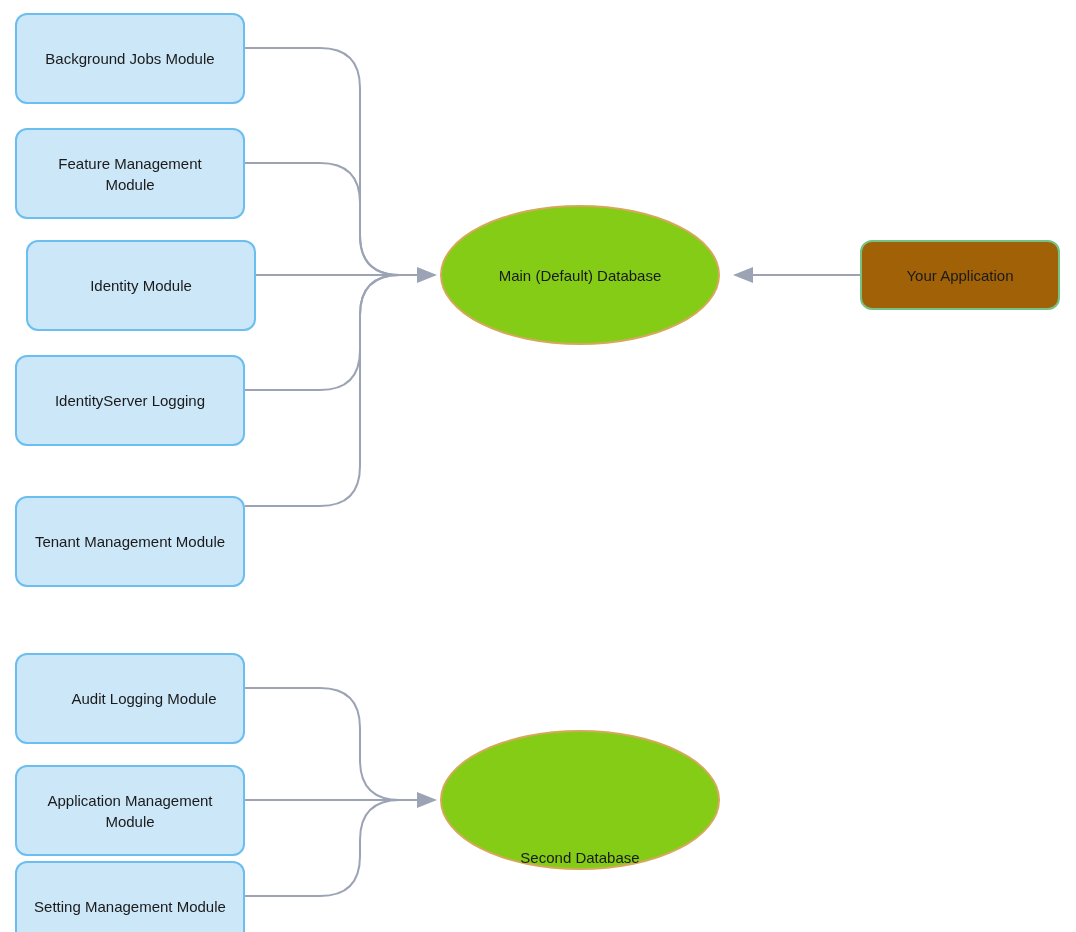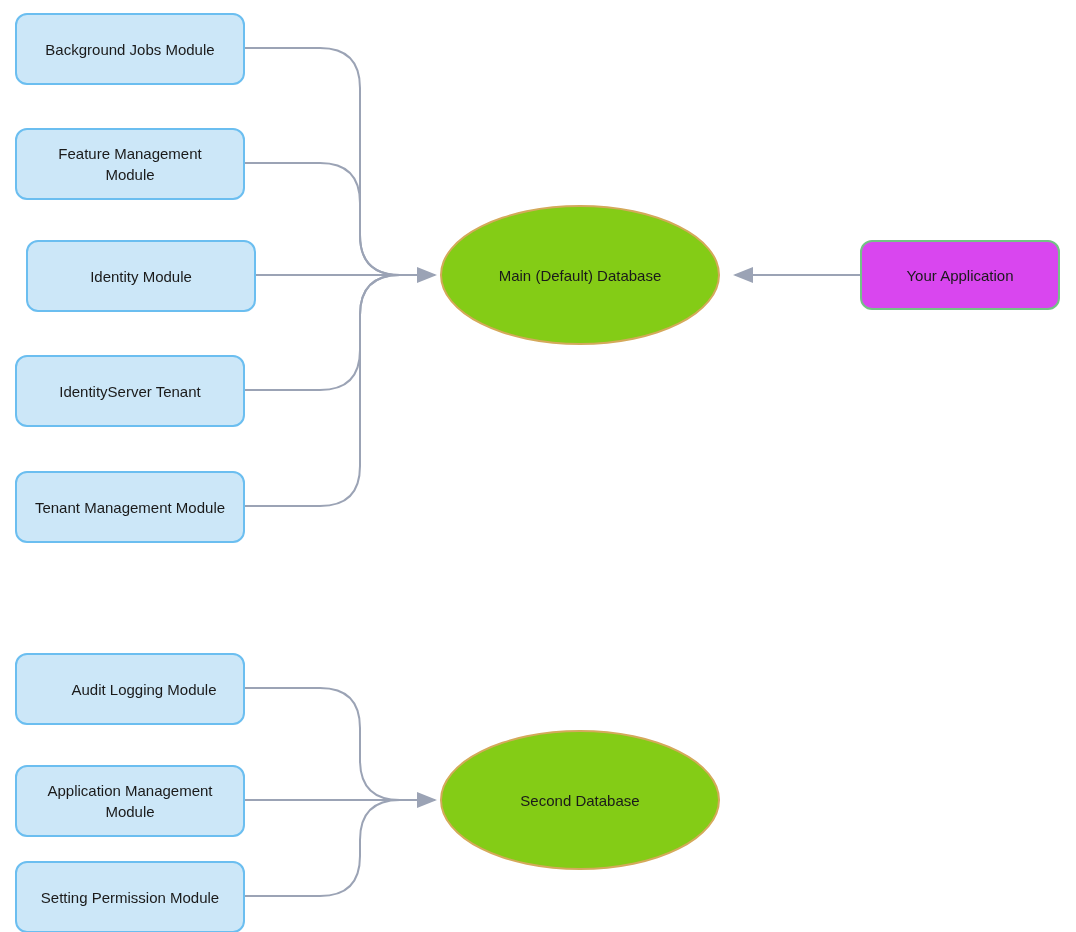--- a/index.html
+++ b/index.html
@@ -6,21 +6,21 @@
     body {
       font-family: -apple-system, BlinkMacSystemFont, 'Segoe UI', Arial, sans-serif;
       width: 1076px;
       height: 932px;
       background: #ffffff;
       position: relative;
     }
     .module-box {
       position: absolute;
       width: 230px;
-      height: 72px;
+      height: 91px;
       background: #cce7f8;
       border: 2px solid #6bbef0;
       border-radius: 12px;
       display: flex;
       align-items: center;
       justify-content: center;
       text-align: center;
       font-size: 15px;
       color: #1a1a1a;
       padding: 8px 16px;
@@ -38,21 +38,21 @@
       justify-content: center;
       text-align: center;
       font-size: 15px;
       color: #1a1a1a;
       line-height: 1.4;
     }
     .app-box {
       position: absolute;
       width: 200px;
       height: 70px;
-      background: #d946ef;
+      background: #a16207;
       border: 2px solid #73c385;
       border-radius: 12px;
       display: flex;
       align-items: center;
       justify-content: center;
       text-align: center;
       font-size: 15px;
       color: #1a1a1a;
     }
     svg.connectors {
@@ -96,39 +96,39 @@
 <div class="module-box" style="left:15px; top:13px;">
   <span>Background Jobs Module</span>
 </div>
 <div class="module-box" style="left:15px; top:128px;">
   <span>Feature Management Module</span>
 </div>
 <div class="module-box" style="left:26px; top:240px;">
   <span>Identity Module</span>
 </div>
 <div class="module-box" style="left:15px; top:355px;">
-  <span>IdentityServer Tenant</span>
+  <span>IdentityServer Logging</span>
 </div>
-<div class="module-box" style="left:15px; top:471px;">
+<div class="module-box" style="left:15px; top:496px;">
   <span>Tenant Management Module</span>
 </div>
 
 <div class="db-ellipse" style="left:440px; top:205px;">
   <span>Main (Default) Database</span>
 </div>
 
 <div class="app-box" style="left:860px; top:240px;">
   <span>Your Application</span>
 </div>
 
 <div class="module-box" style="left:15px; top:653px;padding-left:44px;">
   <span>Audit Logging Module</span>
 </div>
 <div class="module-box" style="left:15px; top:765px;">
   <span>Application Management Module</span>
 </div>
 <div class="module-box" style="left:15px; top:861px;">
-  <span>Setting Permission Module</span>
+  <span>Setting Management Module</span>
 </div>
 
-<div class="db-ellipse" style="left:440px; top:730px;">
+<div class="db-ellipse" style="left:440px; top:730px;align-items:flex-end;">
   <span>Second Database</span>
 </div>
 
 </body></html>

